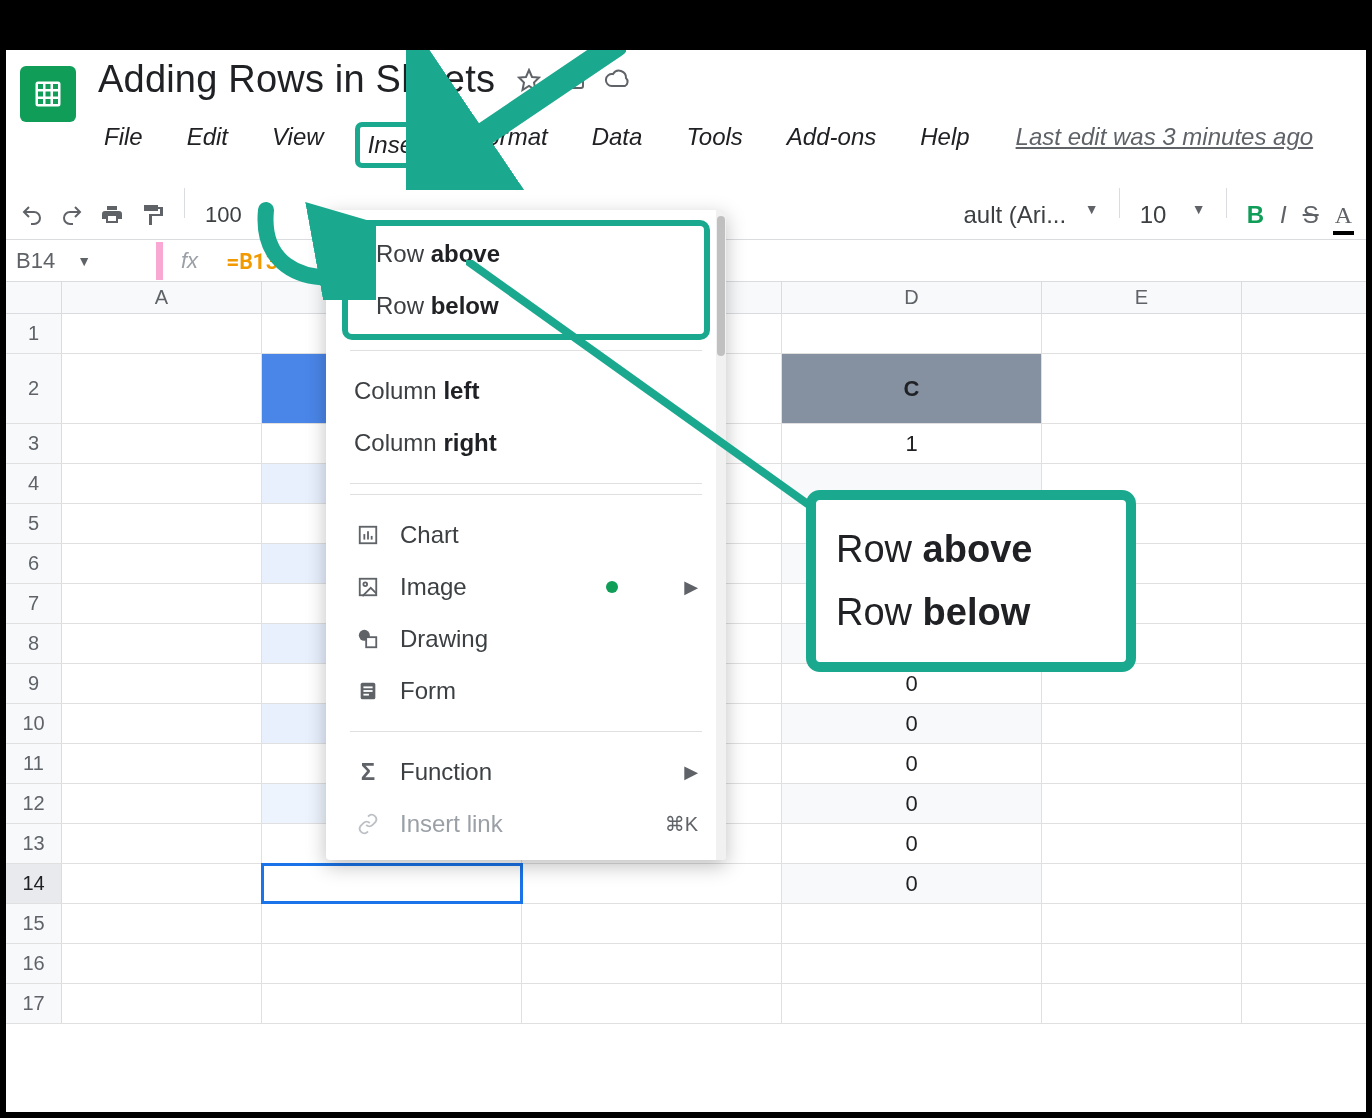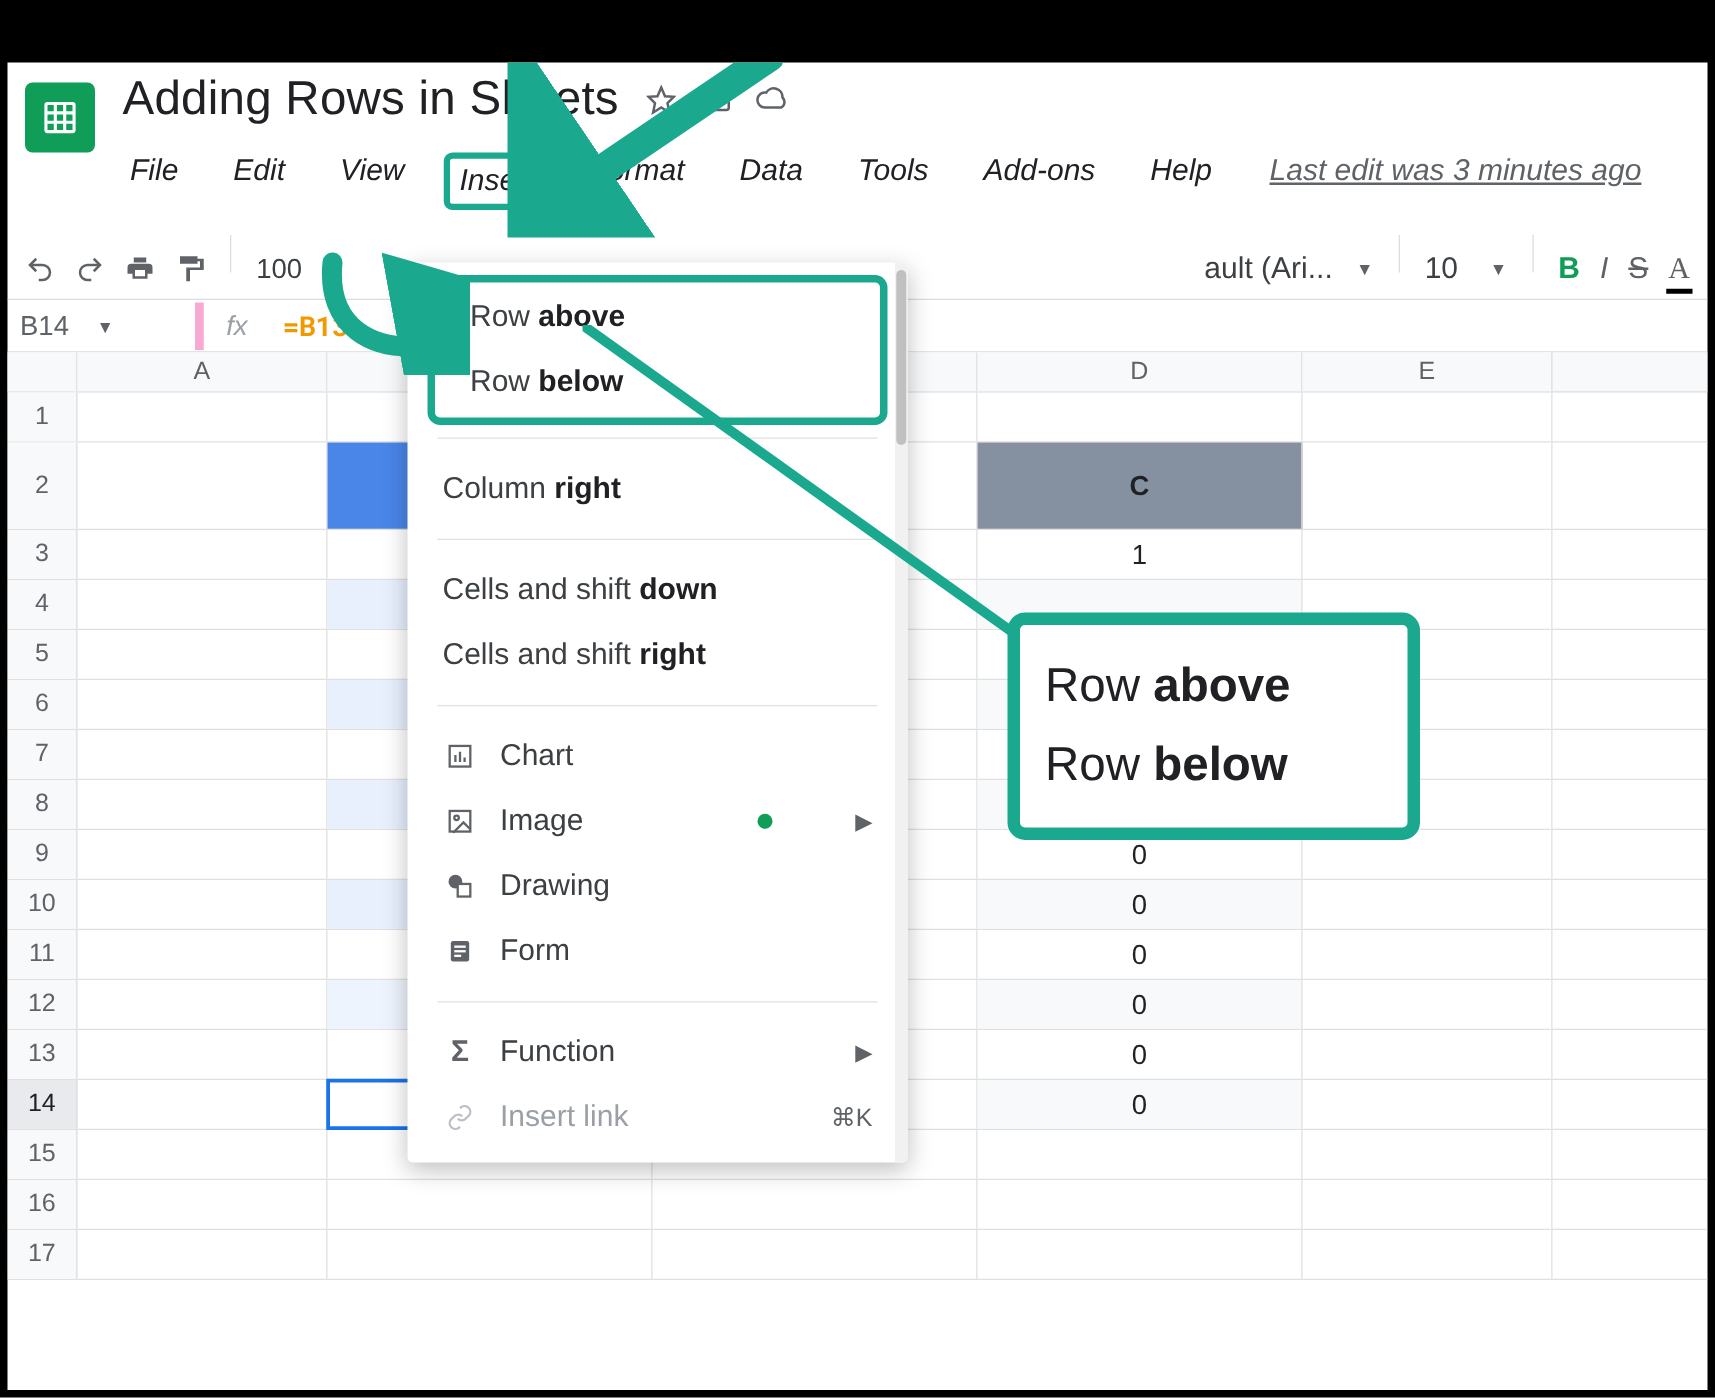--- a/index.html
+++ b/index.html
@@ -79,21 +79,21 @@
   
   .toolbar {
     display: flex;
     align-items: center;
     gap: 16px;
     padding: 2px 14px 10px 14px;
     font-size: 24px;
     color: #5f6368;
     position: relative;
   }
-  .toolbar .tool { display:inline-flex; align-items:center; gap:6px;margin-top:24px; }
+  .toolbar .tool { display:inline-flex; gap:6px;margin-top:24px; }
   .toolbar .divider { width:1px; height:30px; background:#dadce0; margin:0 4px; }
   .zoom { font-size: 22px; color:#3c4043; }
   .tool-font { color:#3c4043; }
   .font-size { color:#3c4043; }
   .bold { color:#0f9d58; font-weight:700; }
   .italic { font-style:italic; }
   .strike { text-decoration: line-through; }
   .underline-A { position: relative; font-family: serif; }
   .underline-A .bar { position:absolute; left:-2px; right:-2px; bottom:-6px; height:4px; background:#000; }
 
@@ -502,32 +502,27 @@
       <div class="mi">
         <span class="label"><span>Row </span><b>above</b></span>
       </div>
       <div class="mi">
         <span class="label"><span>Row </span><b>below</b></span>
       </div>
     </div>
     <div class="sep"></div>
     <div class="section">
       <div class="mi">
+        <span class="label"><span>Column </span><b>left</b></span>
+      </div>
+      <div class="mi">
         <span class="label"><span>Column </span><b>right</b></span>
       </div>
     </div>
     <div class="sep"></div>
-    <div class="section">
-      <div class="mi">
-        <span class="label"><span>Cells and shift </span><b>down</b></span>
-      </div>
-      <div class="mi">
-        <span class="label"><span>Cells and shift </span><b>right</b></span>
-      </div>
-    </div>
     <div class="sep"></div>
     <div class="section">
       <div class="mi">
         <span class="iconbox">
           <svg width="22" height="22" viewBox="0 0 24 24" fill="none" stroke="#5f6368" stroke-width="2">
               <rect x="3" y="3" width="18" height="18"></rect>
               <line x1="8" y1="17" x2="8" y2="11"></line>
               <line x1="12" y1="17" x2="12" y2="8"></line>
               <line x1="16" y1="17" x2="16" y2="13"></line>
             </svg>

